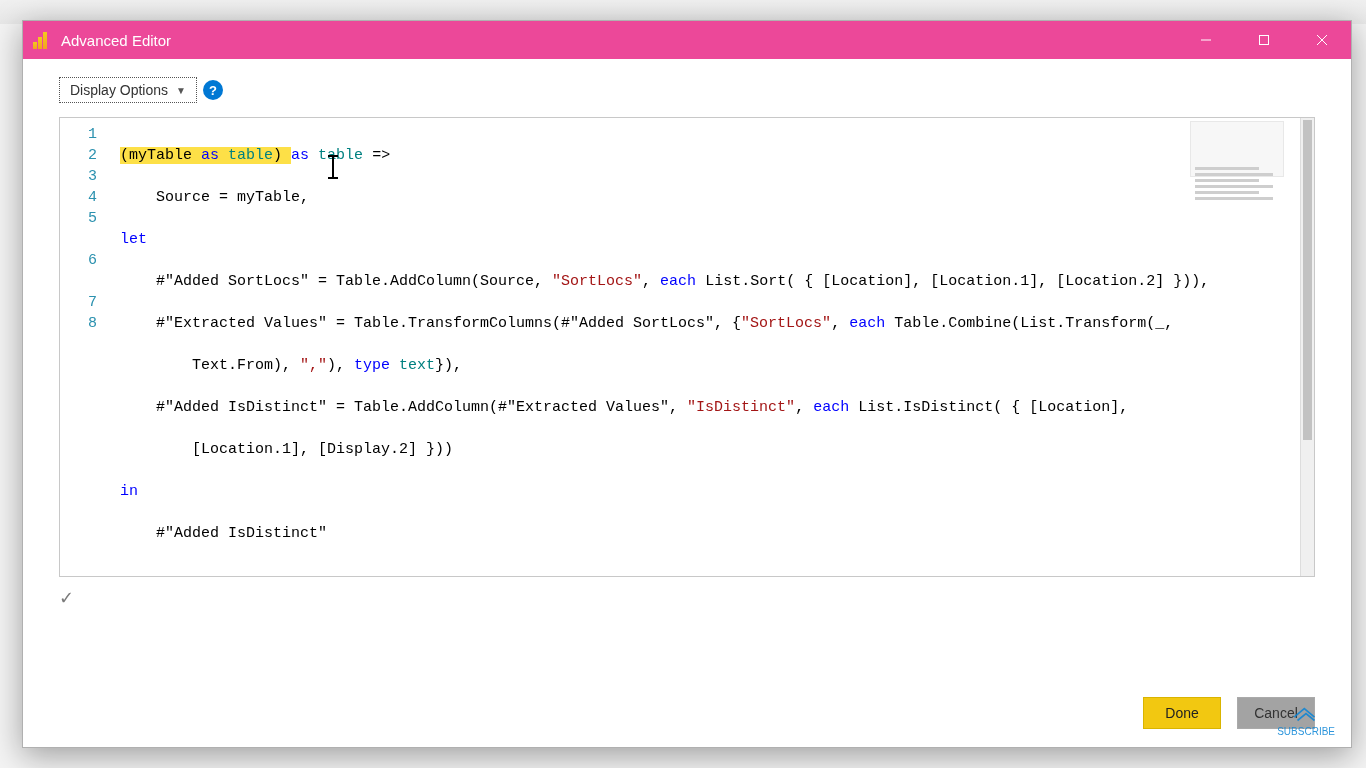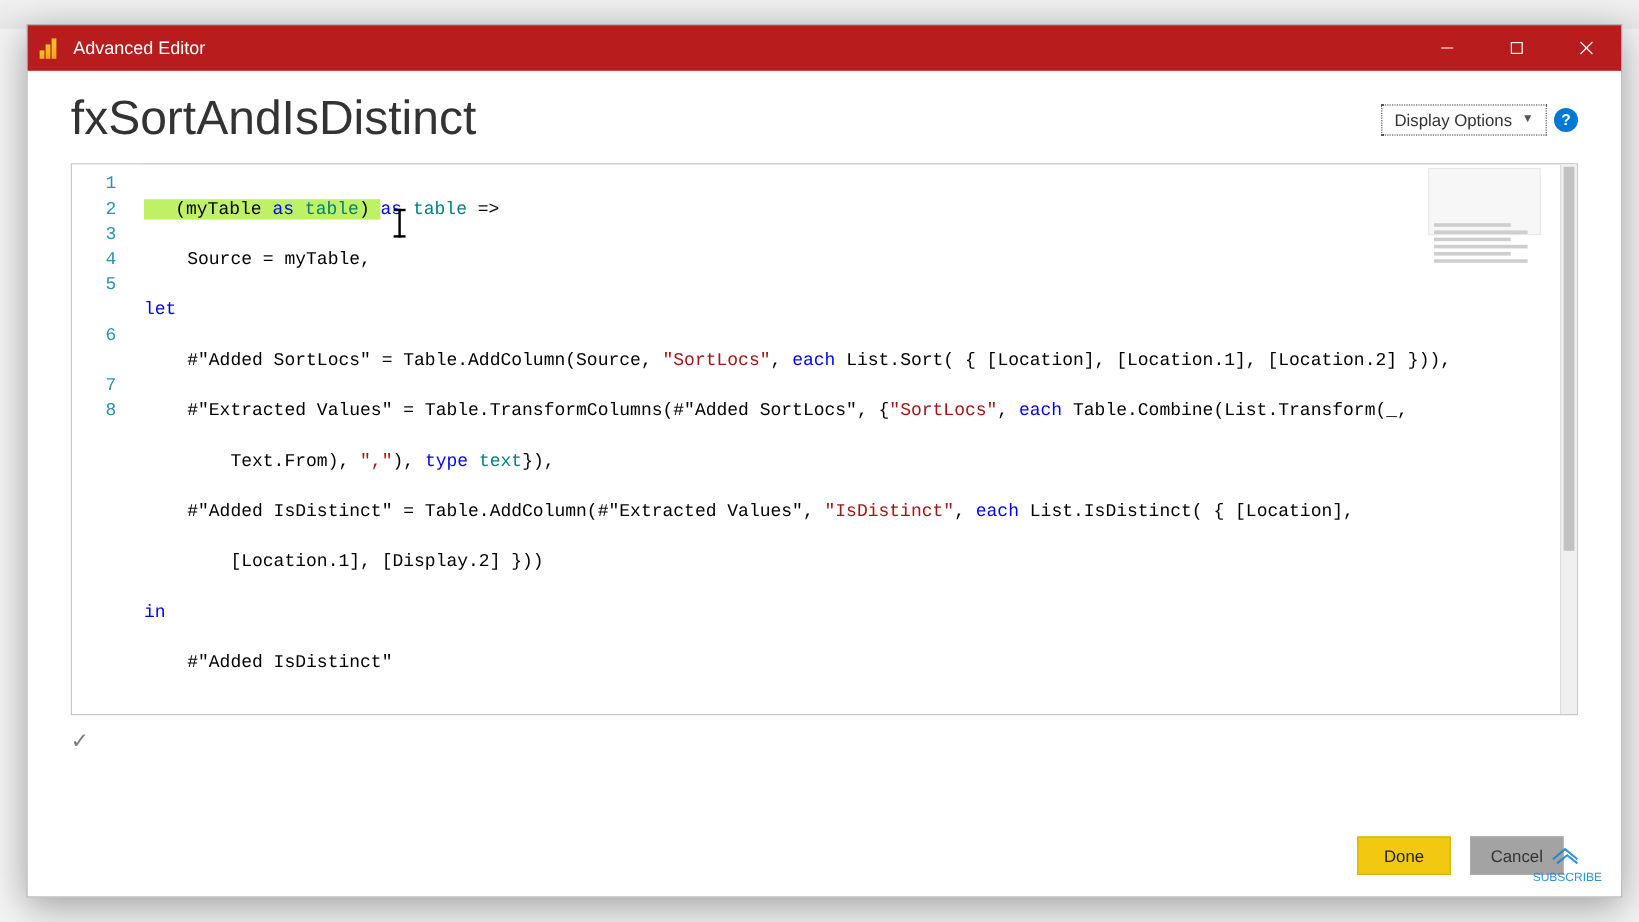--- a/index.html
+++ b/index.html
@@ -19,21 +19,21 @@
   .modal {
     position: absolute;
     left: 22px; top: 20px; right: 14px; bottom: 20px;
     background: #ffffff;
     box-shadow: 0 8px 30px rgba(0,0,0,0.35);
     display: flex; flex-direction: column;
     border: 1px solid #b0b0b0;
   }
   .titlebar {
     height: 38px;
-    background: #b91c1c;
+    background: #ec4899;
     color: #fff;
     display: flex; align-items: center;
     padding: 0 0 0 10px;
     position: relative;
   }
   .titlebar .logo {
     width: 18px; height: 18px; margin-right: 10px;
     display: inline-flex; align-items: flex-end; gap:1px;
   }
   .titlebar .logo span {
@@ -102,21 +102,21 @@
     font-size: 15px;
     line-height: 21px;
     color:#000;
     white-space: pre;
     position:relative;
   }
   .code .line { display:block; min-height:21px; }
   .kw { color:#0000ff; }
   .ty { color:#008080; }
   .str { color:#a31515; }
-  .hl { background:#bef264;padding-left:26px; }
+  .hl { background:#fde047; }
   .caret {
     position:absolute;
     left: 216px; top: 37px;
     width:2px; height: 24px;
     pointer-events:none;
   }
   .caret::before, .caret::after {
     content:""; position:absolute; left:-4px; width:10px; height:2px; background:#000;
   }
   .caret::before { top:0; }
@@ -147,21 +147,21 @@
     margin-top: 10px;
     display:flex; align-items:center; gap:10px;
     color:#444; font-size:15px;
   }
   .check {
     color:#7a7a7a;
     font-size:18px;
   }
 
   .footer {
-    position:absolute; right:48px; bottom:18px;
+    position:absolute; right:36px; bottom:18px;
     display:flex; gap:16px; align-items:center;
   }
   .btn {
     min-width:78px; height:32px;
     display:flex; align-items:center; justify-content:center;
     font-size:14px; padding: 0 16px;
     border:1px solid #aaa; background:#a3a3a3; color:#333;
   }
   .btn.primary { background:#f2c811; border-color:#d9b400; color:#222; }
 
@@ -203,21 +203,20 @@
             <line x1="1" y1="1" x2="11" y2="11"></line>
             <line x1="11" y1="1" x2="1" y2="11"></line>
           </svg>
       </div>
     </div>
   </div>
 
   <div class="content">
 
     <div class="heading-row">
-      <div class="query-name">fxSortAndIsDistinct</div>
       <div class="right-tools">
         <div class="display-options">
           <span>Display Options</span>
           <span class="chev">▼</span>
         </div>
         <div class="help-icon">?</div>
       </div>
     </div>
 
     <div class="editor">

